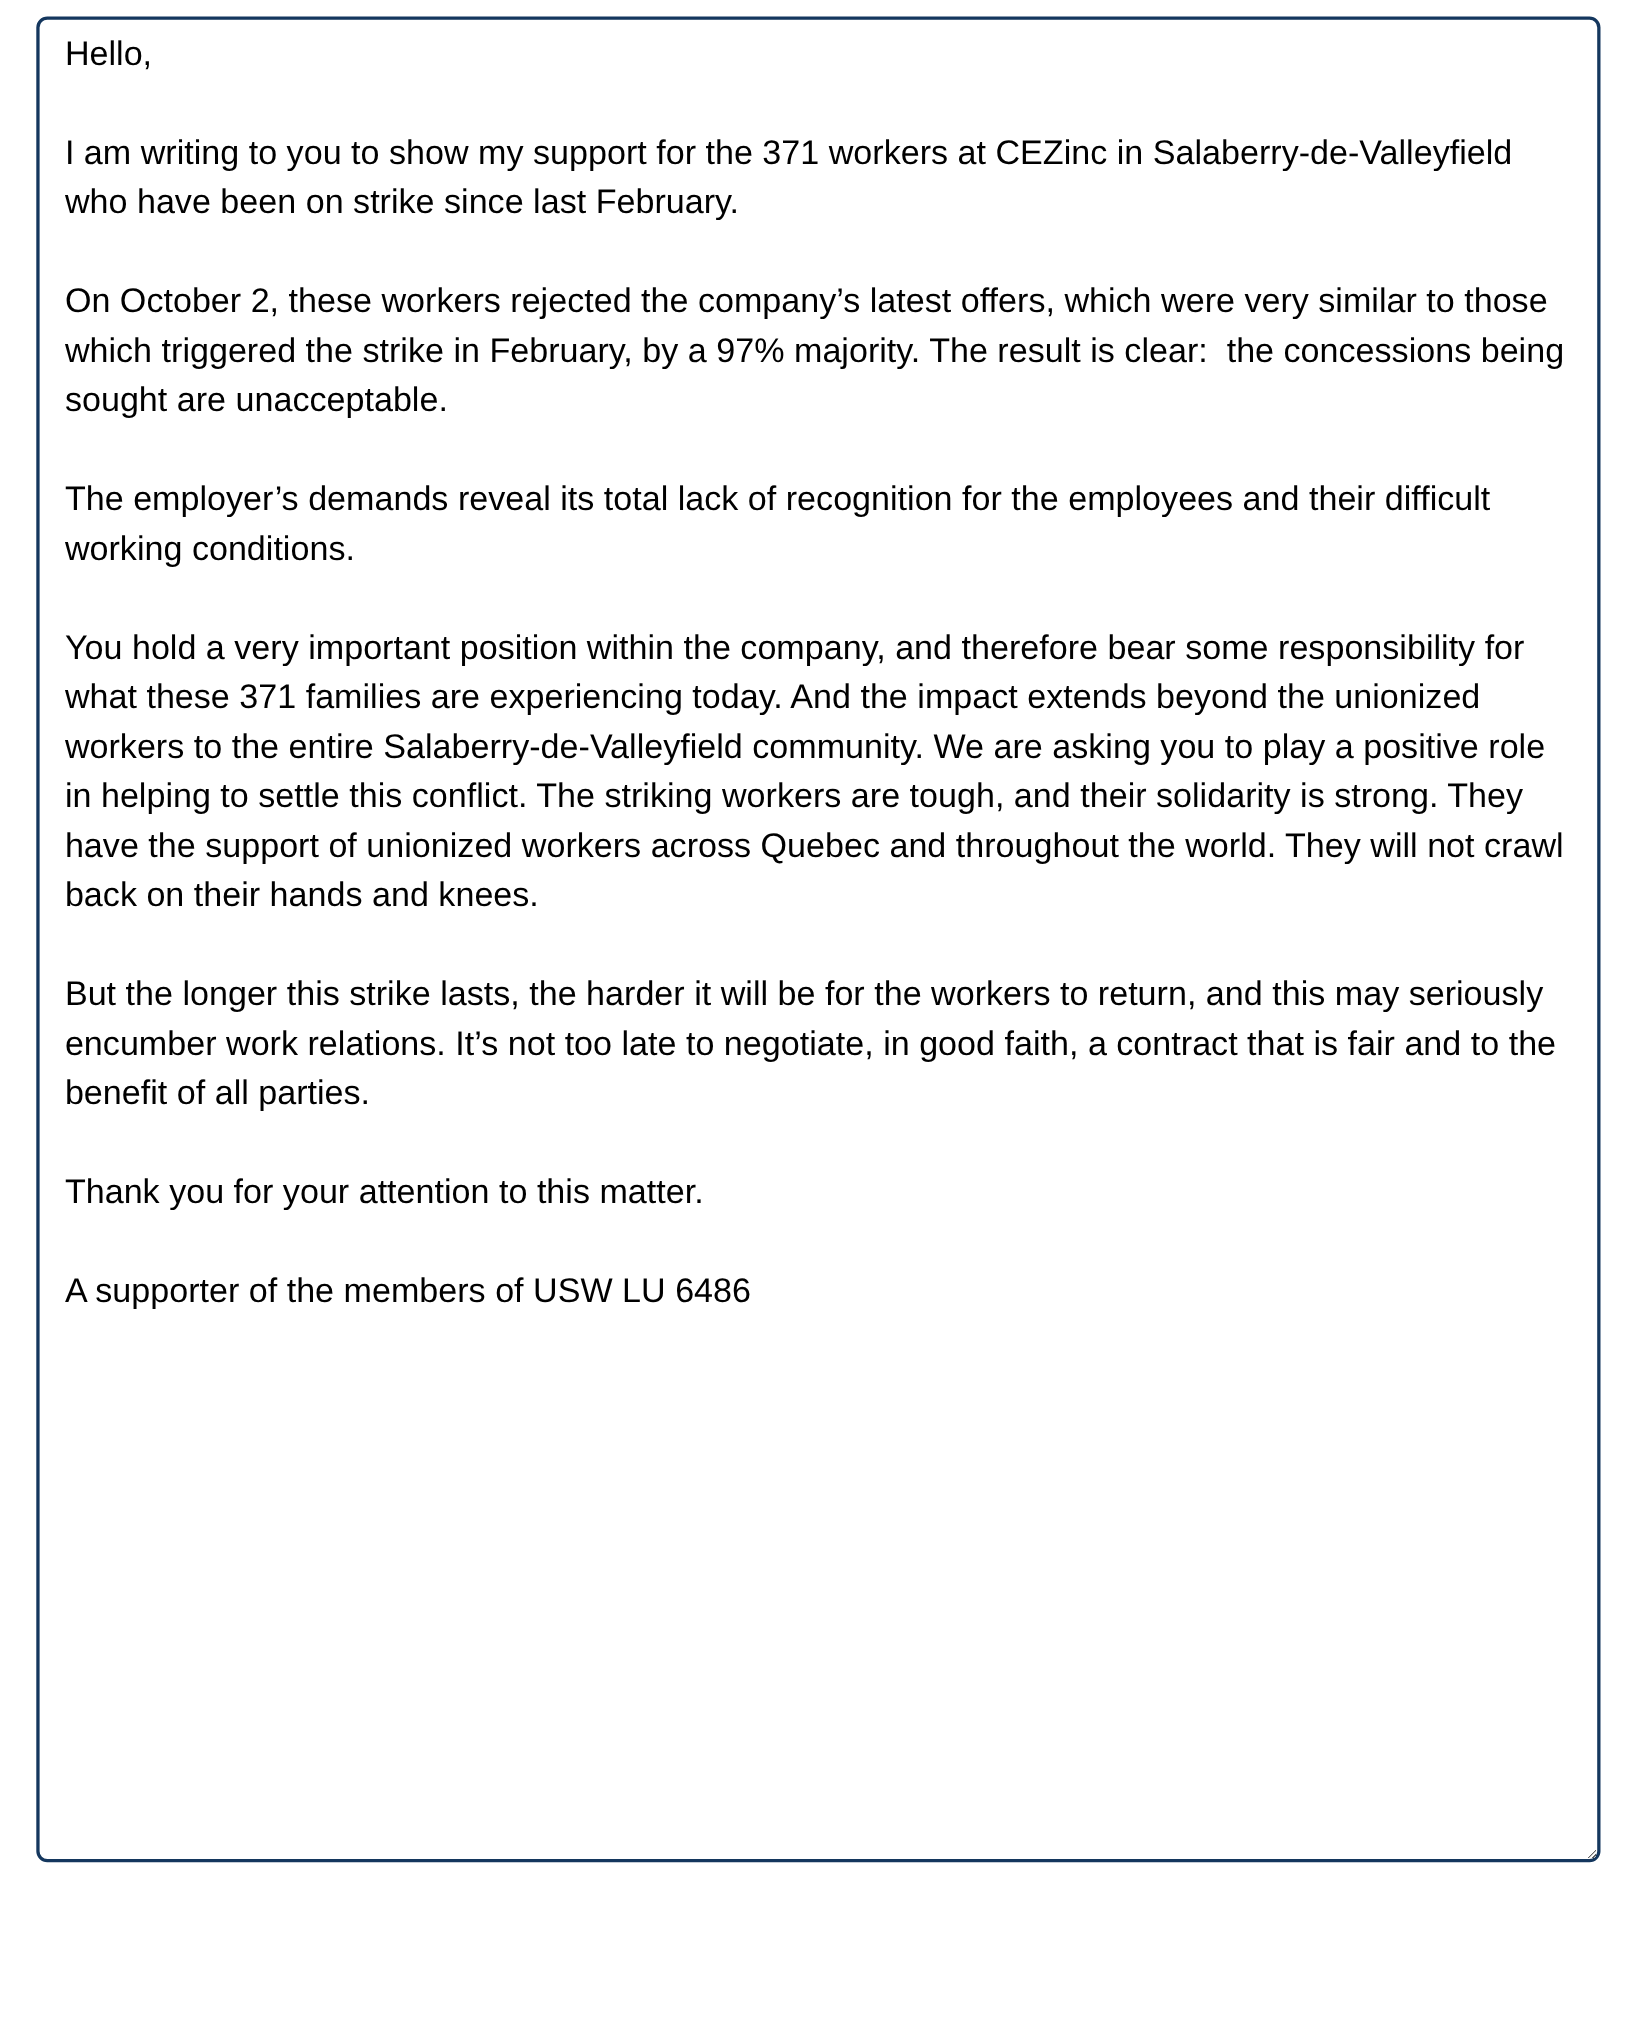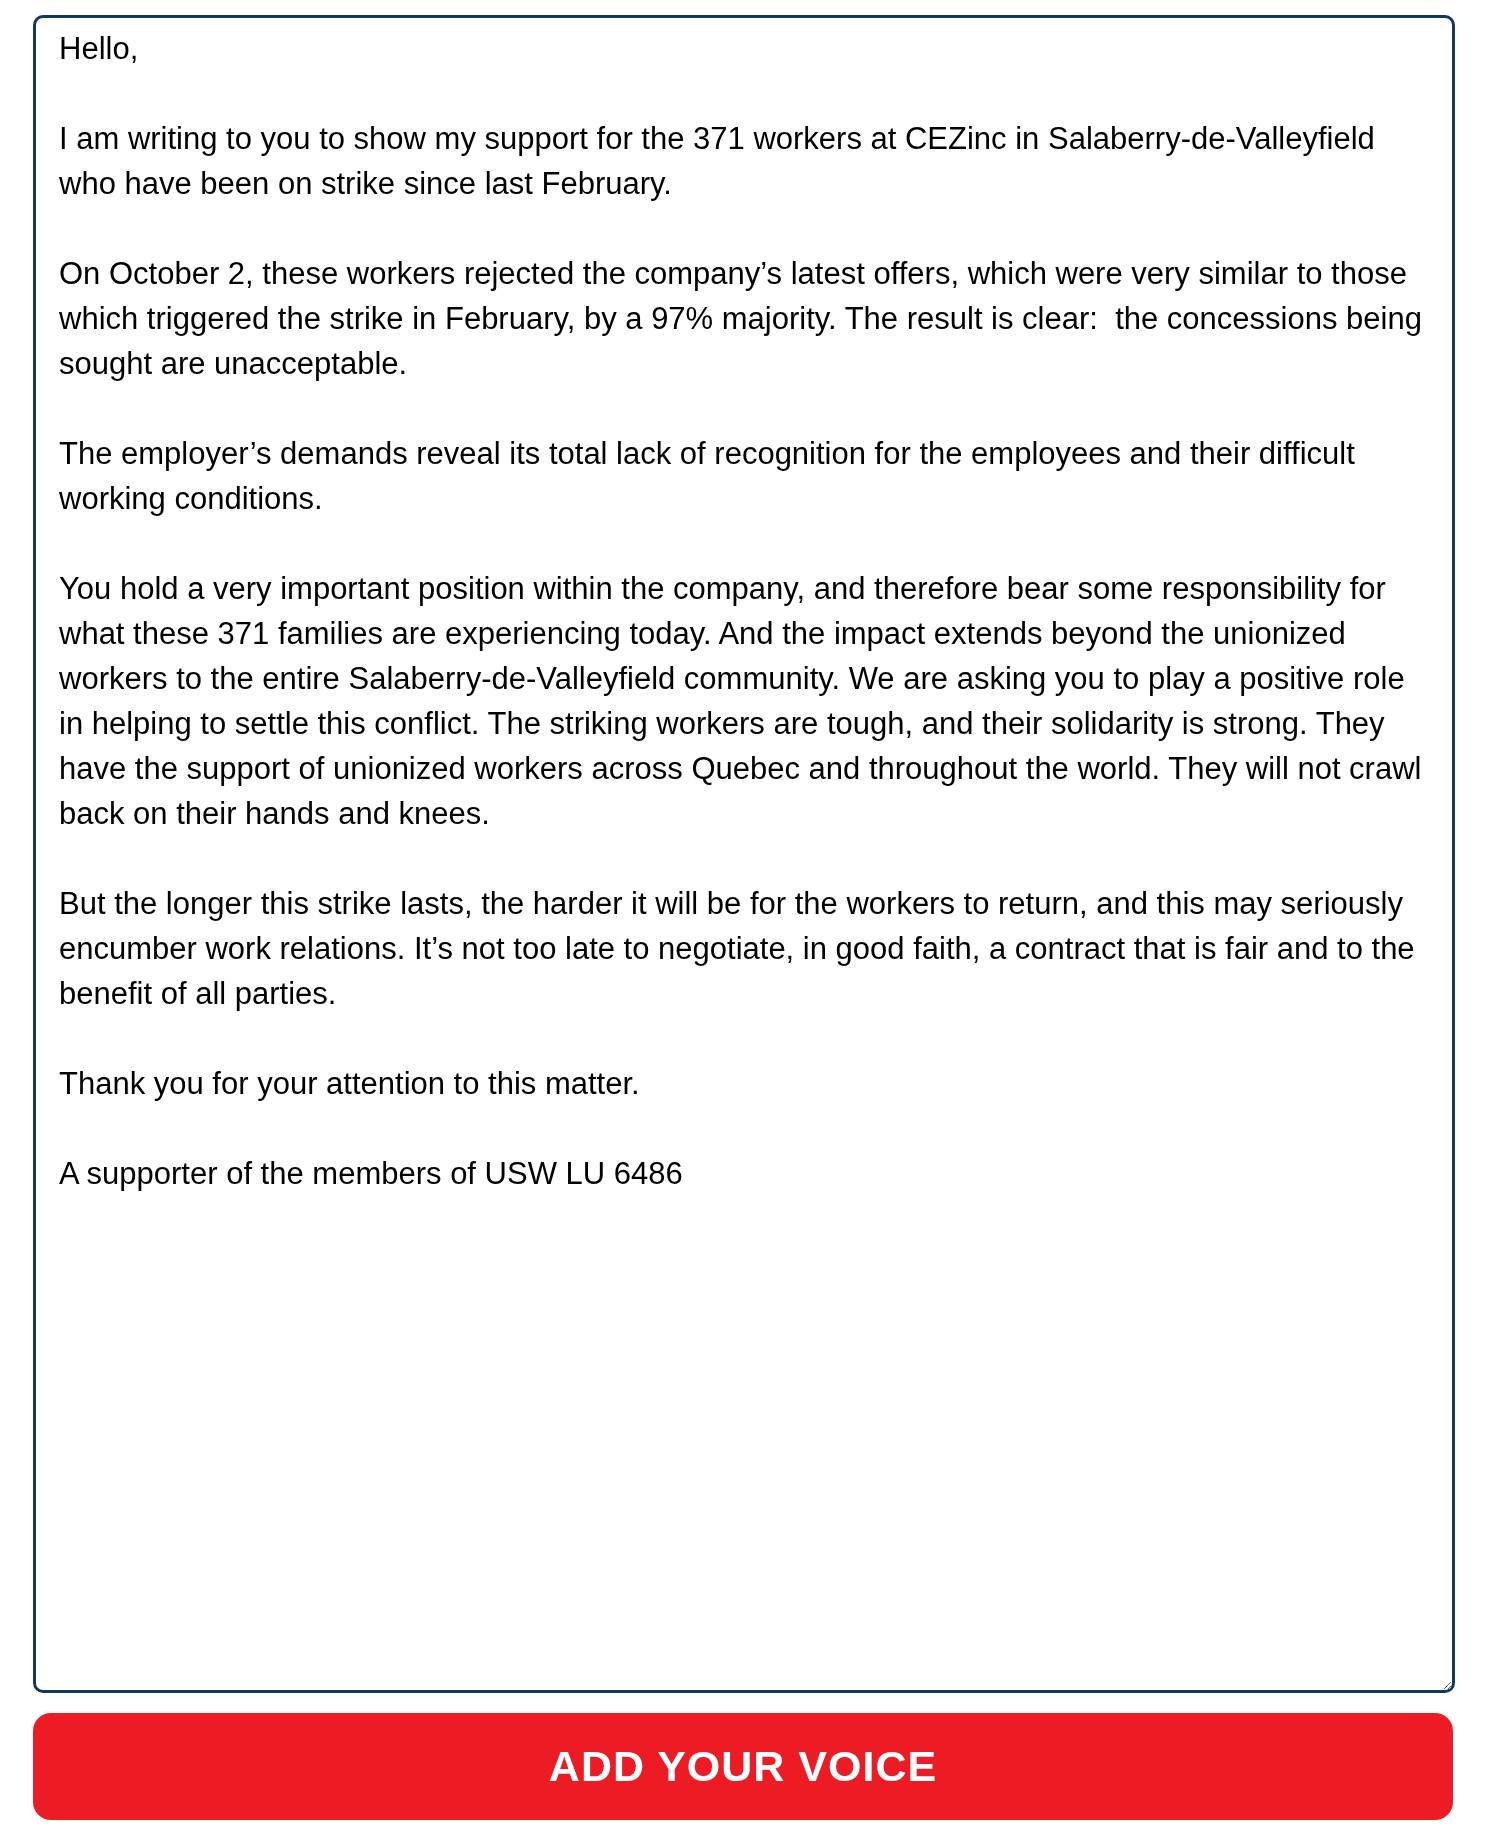--- a/index.html
+++ b/index.html
@@ -63,15 +63,14 @@
 The employer’s demands reveal its total lack of recognition for the employees and their difficult working conditions.
 
 You hold a very important position within the company, and therefore bear some responsibility for what these 371 families are experiencing today. And the impact extends beyond the unionized workers to the entire Salaberry-de-Valleyfield community. We are asking you to play a positive role in helping to settle this conflict. The striking workers are tough, and their solidarity is strong. They have the support of unionized workers across Quebec and throughout the world. They will not crawl back on their hands and knees.
 
 But the longer this strike lasts, the harder it will be for the workers to return, and this may seriously encumber work relations. It’s not too late to negotiate, in good faith, a contract that is fair and to the benefit of all parties.
 
 Thank you for your attention to this matter.
 
 A supporter of the members of USW LU 6486</textarea>
 
-  <button class="submit-btn">ADD YOUR VOICE</button>
 
 </div>
 
 </body></html>

